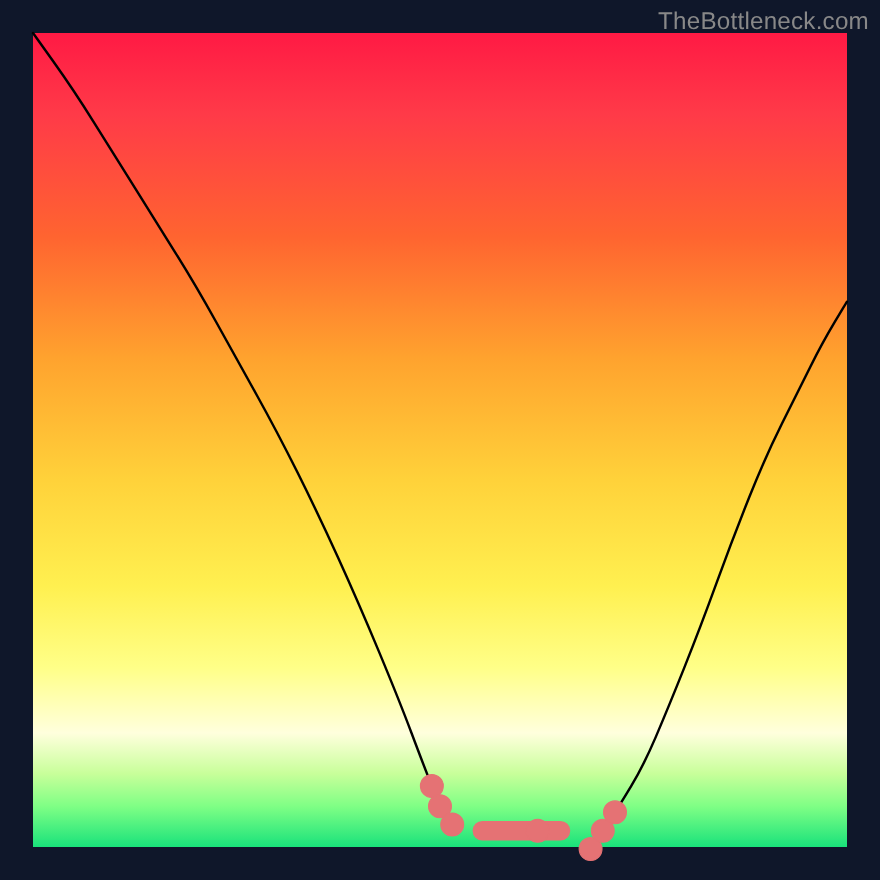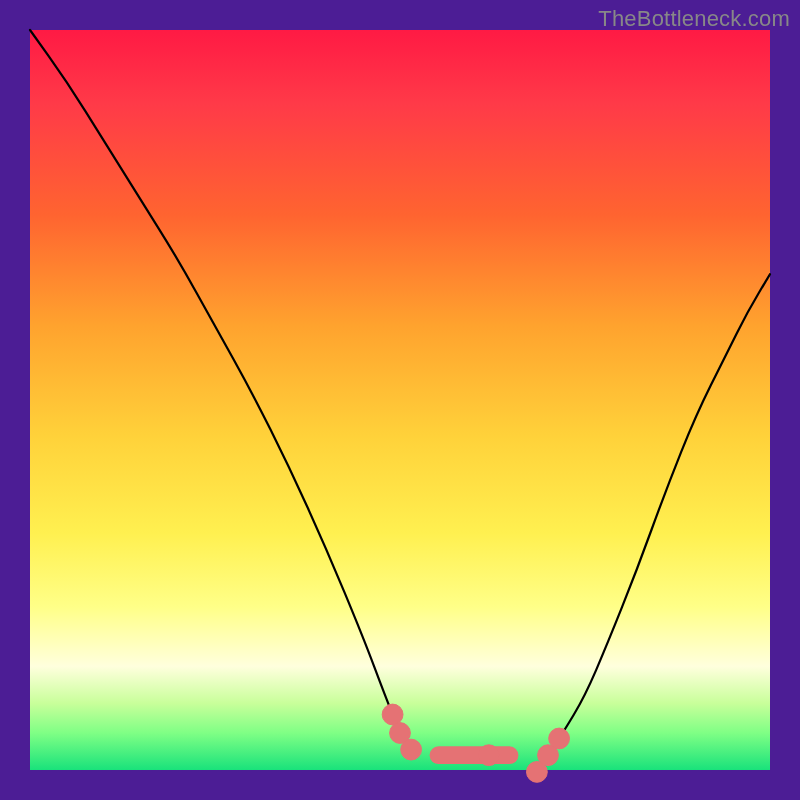--- a/index.html
+++ b/index.html
@@ -10,21 +10,21 @@
     background: #000;
     overflow: hidden;
     font-family: -apple-system, BlinkMacSystemFont, "Segoe UI", Arial, sans-serif;
   }
   .frame {
     position: absolute;
     left: 0;
     top: 0;
     width: 800px;
     height: 800px;
-    background: #4c1d95;
+    background: #0f172a;
   }
   .plot-area {
     position: absolute;
     left: 30px;
     top: 30px;
     width: 740px;
     height: 740px;
     background: linear-gradient(to bottom,
       #ff1a44 0%,
       #ff3a48 10%,

